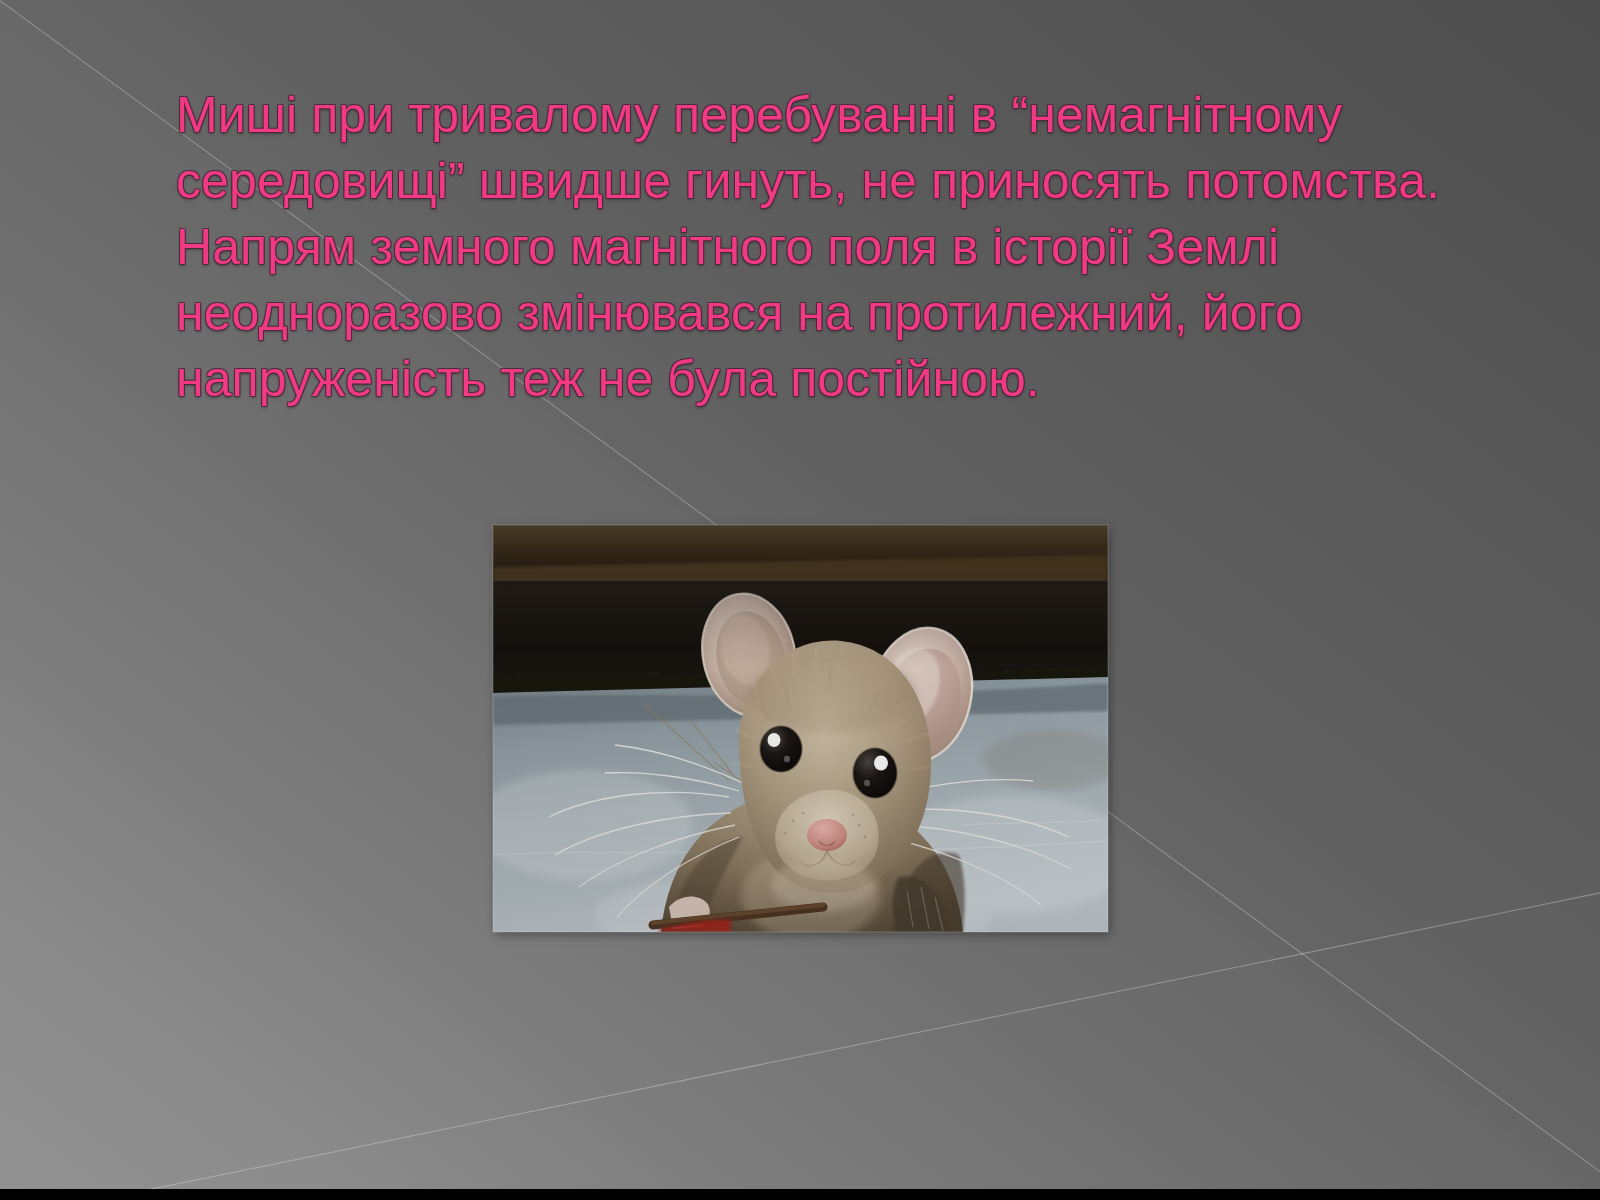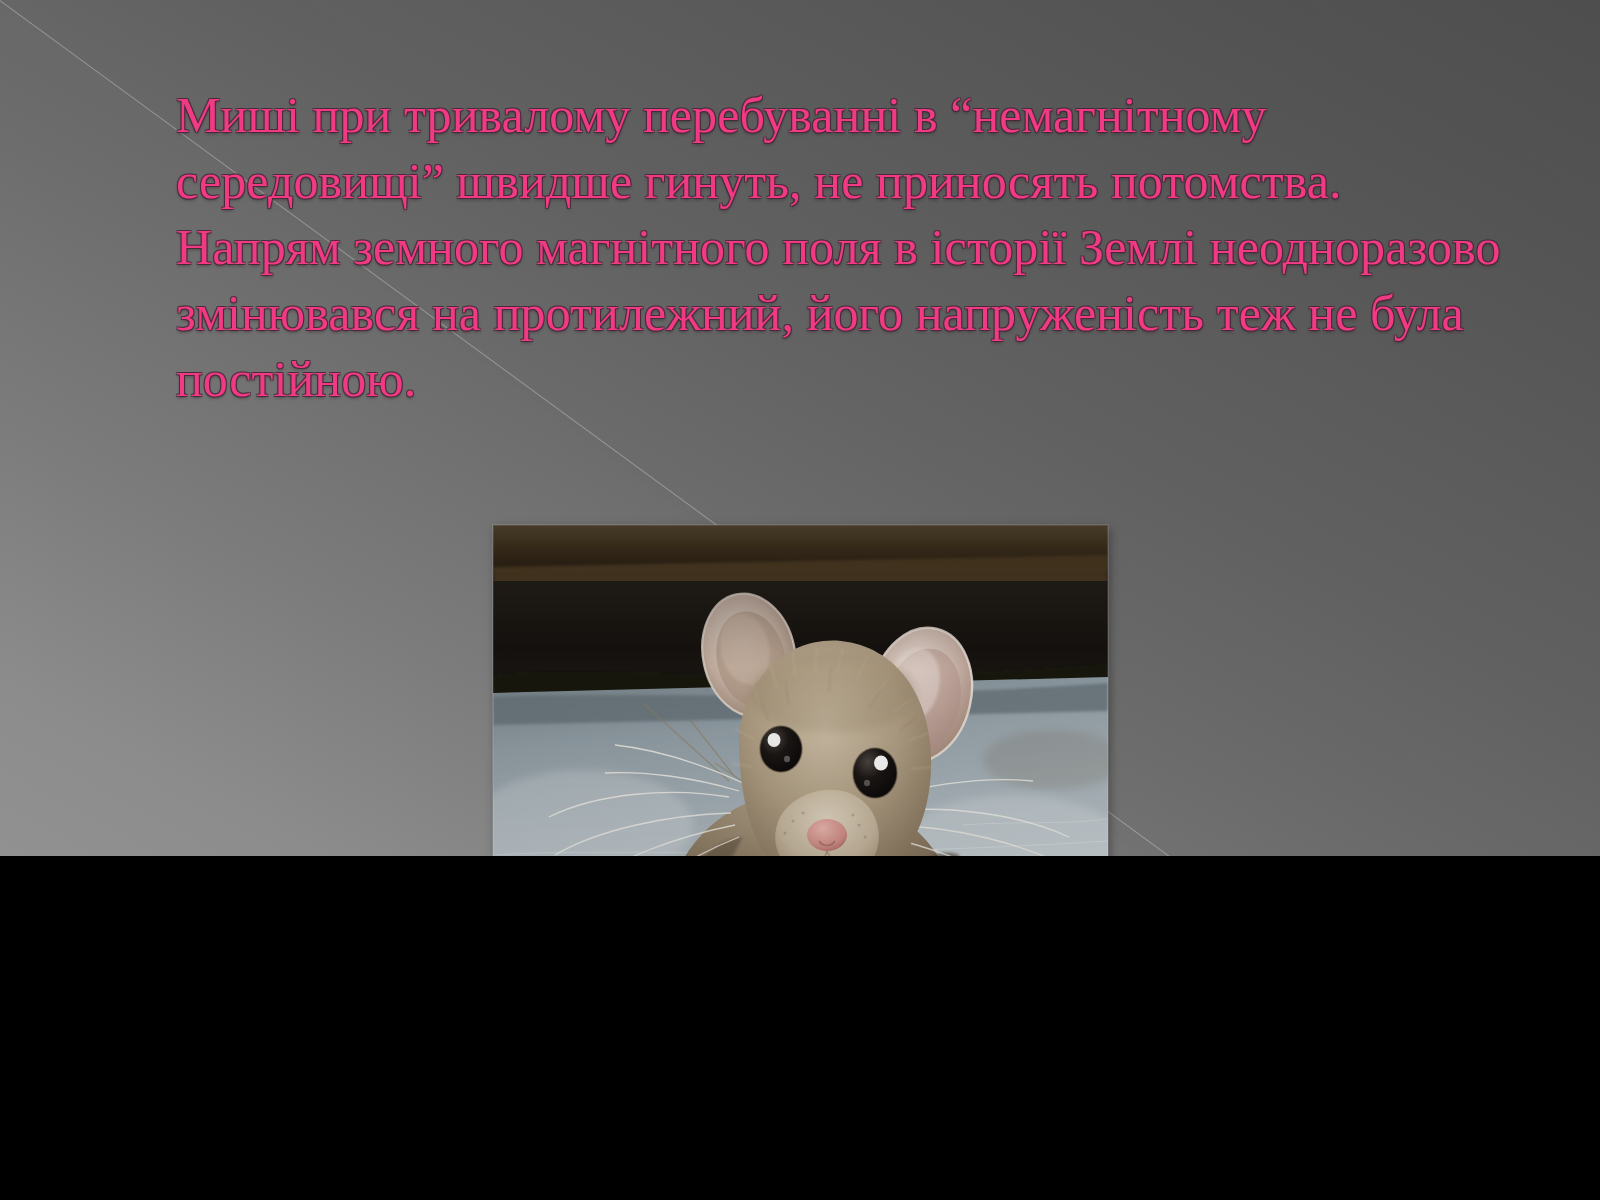--- a/index.html
+++ b/index.html
@@ -8,23 +8,23 @@
     padding: 0;
     width: 1600px;
     height: 1200px;
     overflow: hidden;
     background: #000;
   }
 
   #slide {
     position: relative;
     width: 1600px;
-    height: 856px;
+    height: 1189px;
     overflow: hidden;
-    font-family: Liberation Serif, serif;
+    font-family: Liberation Sans, sans-serif;
     
     background:
       linear-gradient(to bottom left, #4b4b4b 0%, #555555 22%, #5f5f5f 42%, #6b6b6b 58%, #7a7a7a 75%, #8a8a8a 90%, #8f8f8f 100%);
   }
 
   
   .facet {
     position: absolute;
     pointer-events: none;
   }

